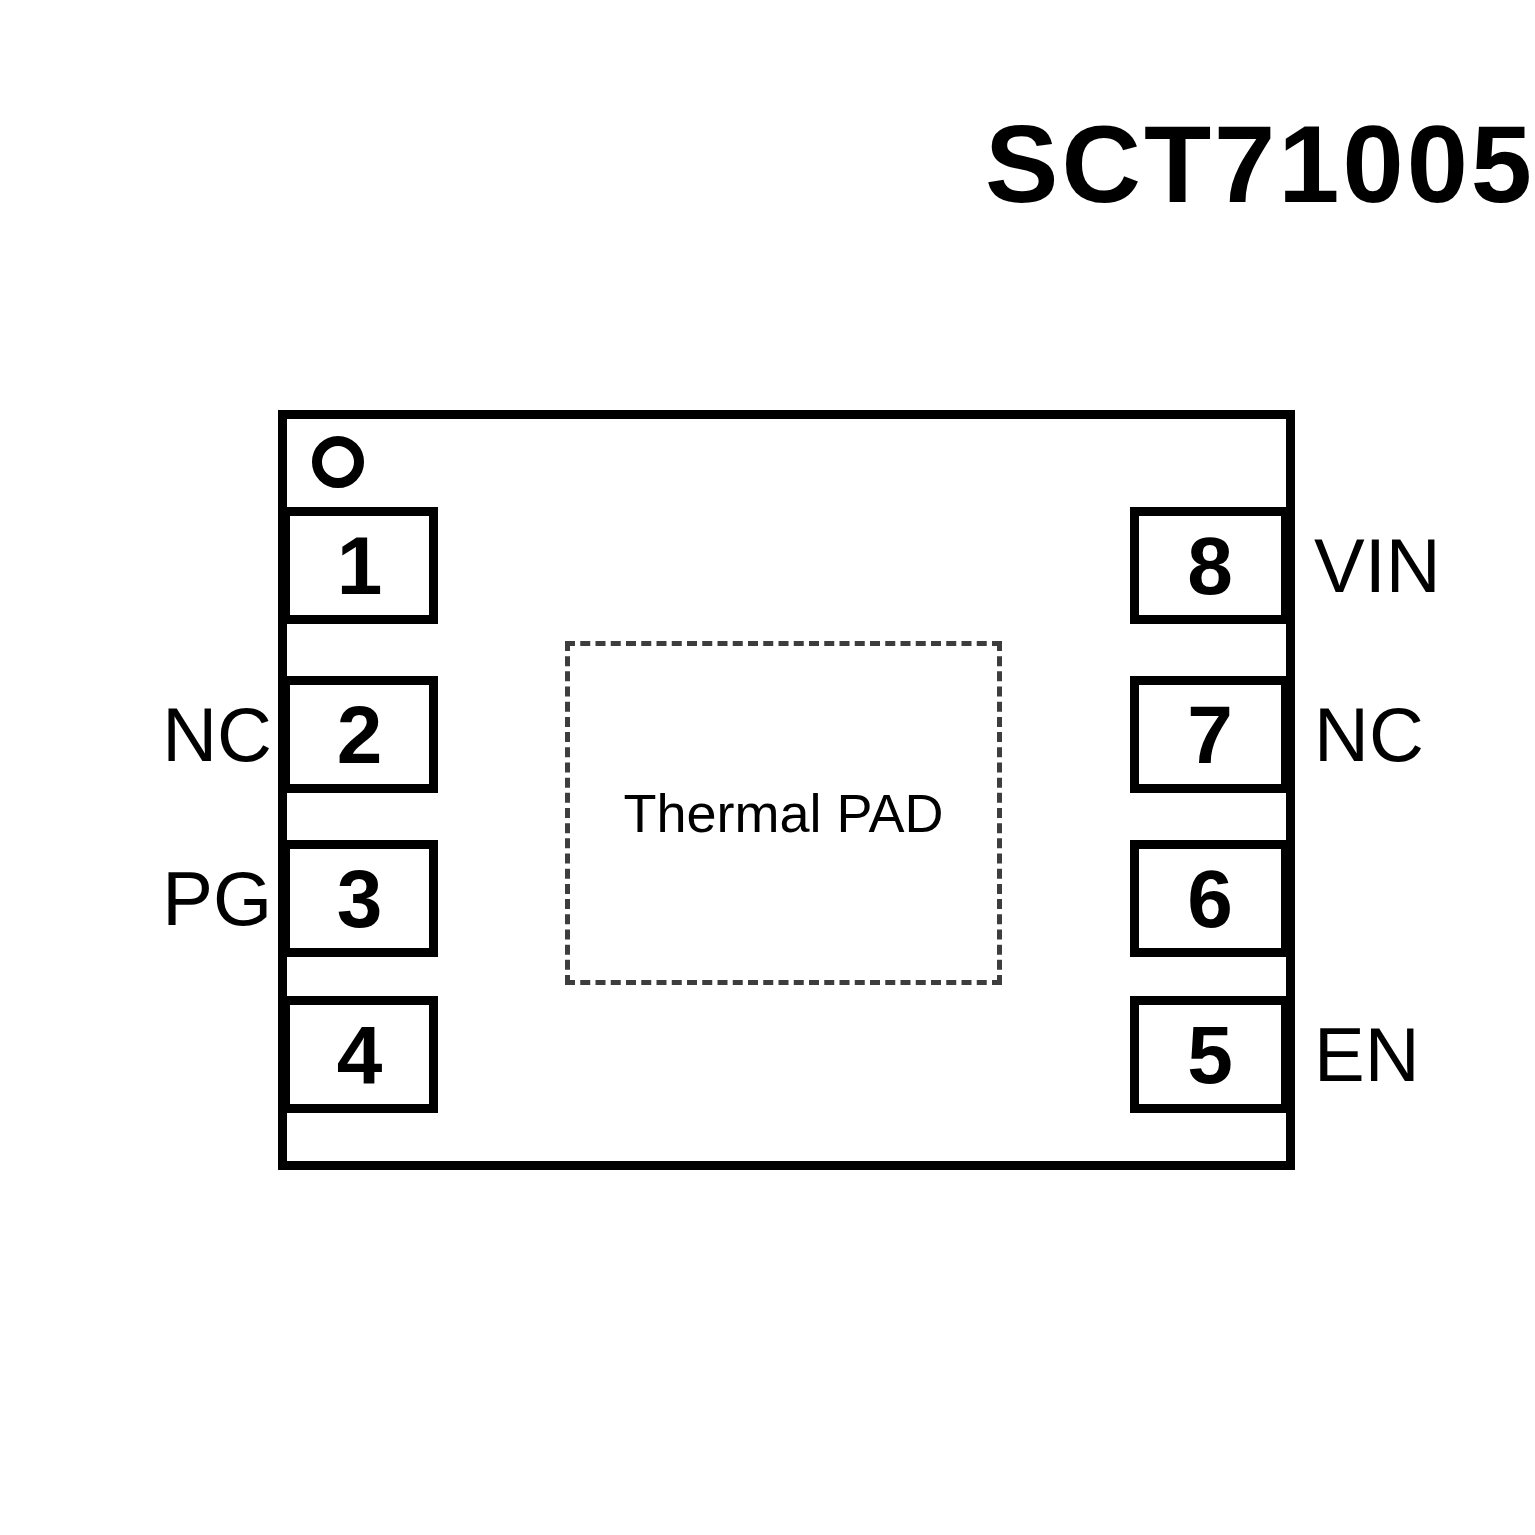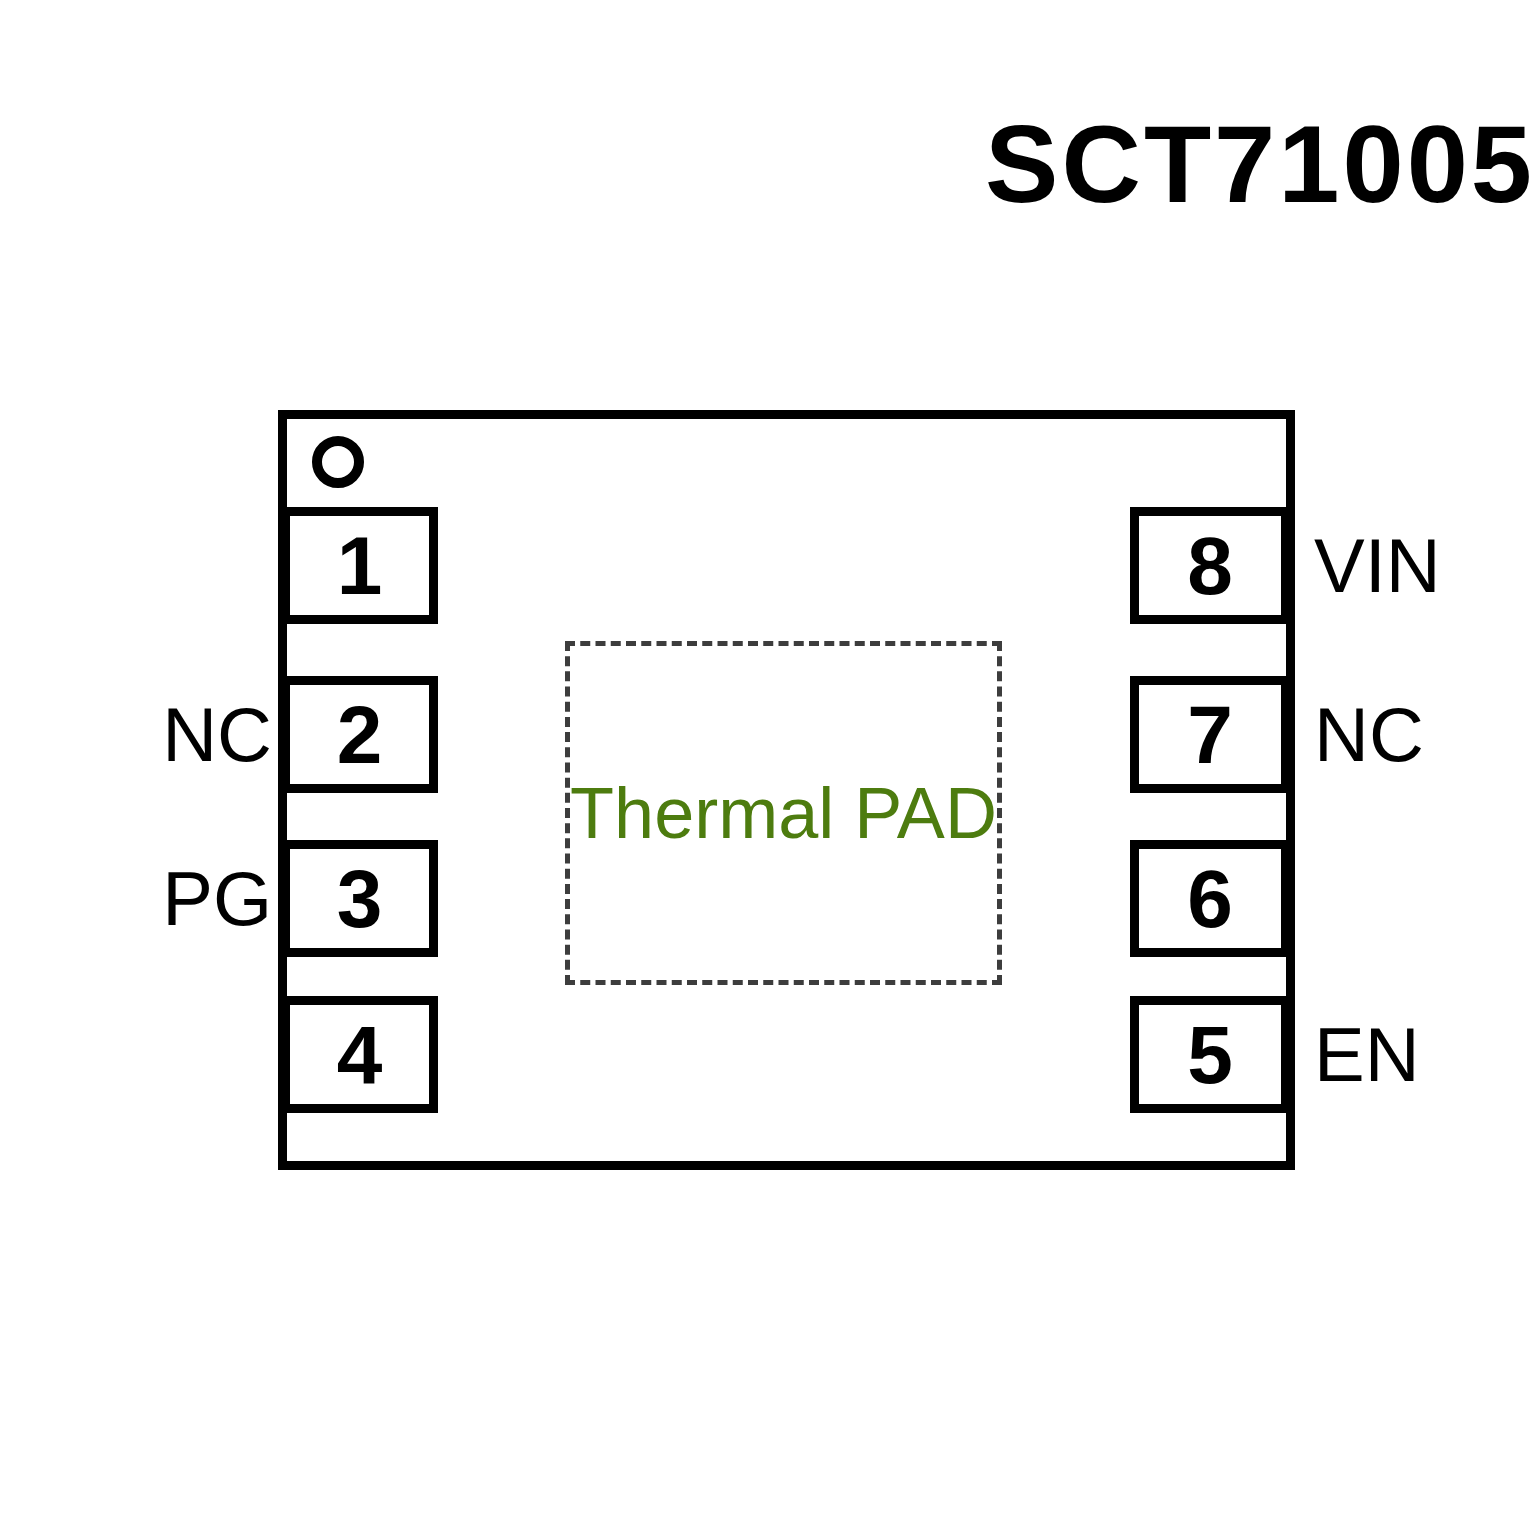--- a/index.html
+++ b/index.html
@@ -48,22 +48,22 @@
     left: 565px;
     top: 641px;
     width: 437px;
     height: 344px;
     border: 5px dashed #3d3d3d;
     display: flex;
     align-items: center;
     justify-content: center;
   }
   .thermal-pad-label {
-    font-size: 72px;
-    color: #4d7c0f;
+    font-size: 54px;
+    color: #000000;
     white-space: nowrap;
   }
   .pin-box {
     position: absolute;
     width: 157px;
     height: 117px;
     border: 9px solid #000000;
     background: #ffffff;
     display: flex;
     align-items: center;

